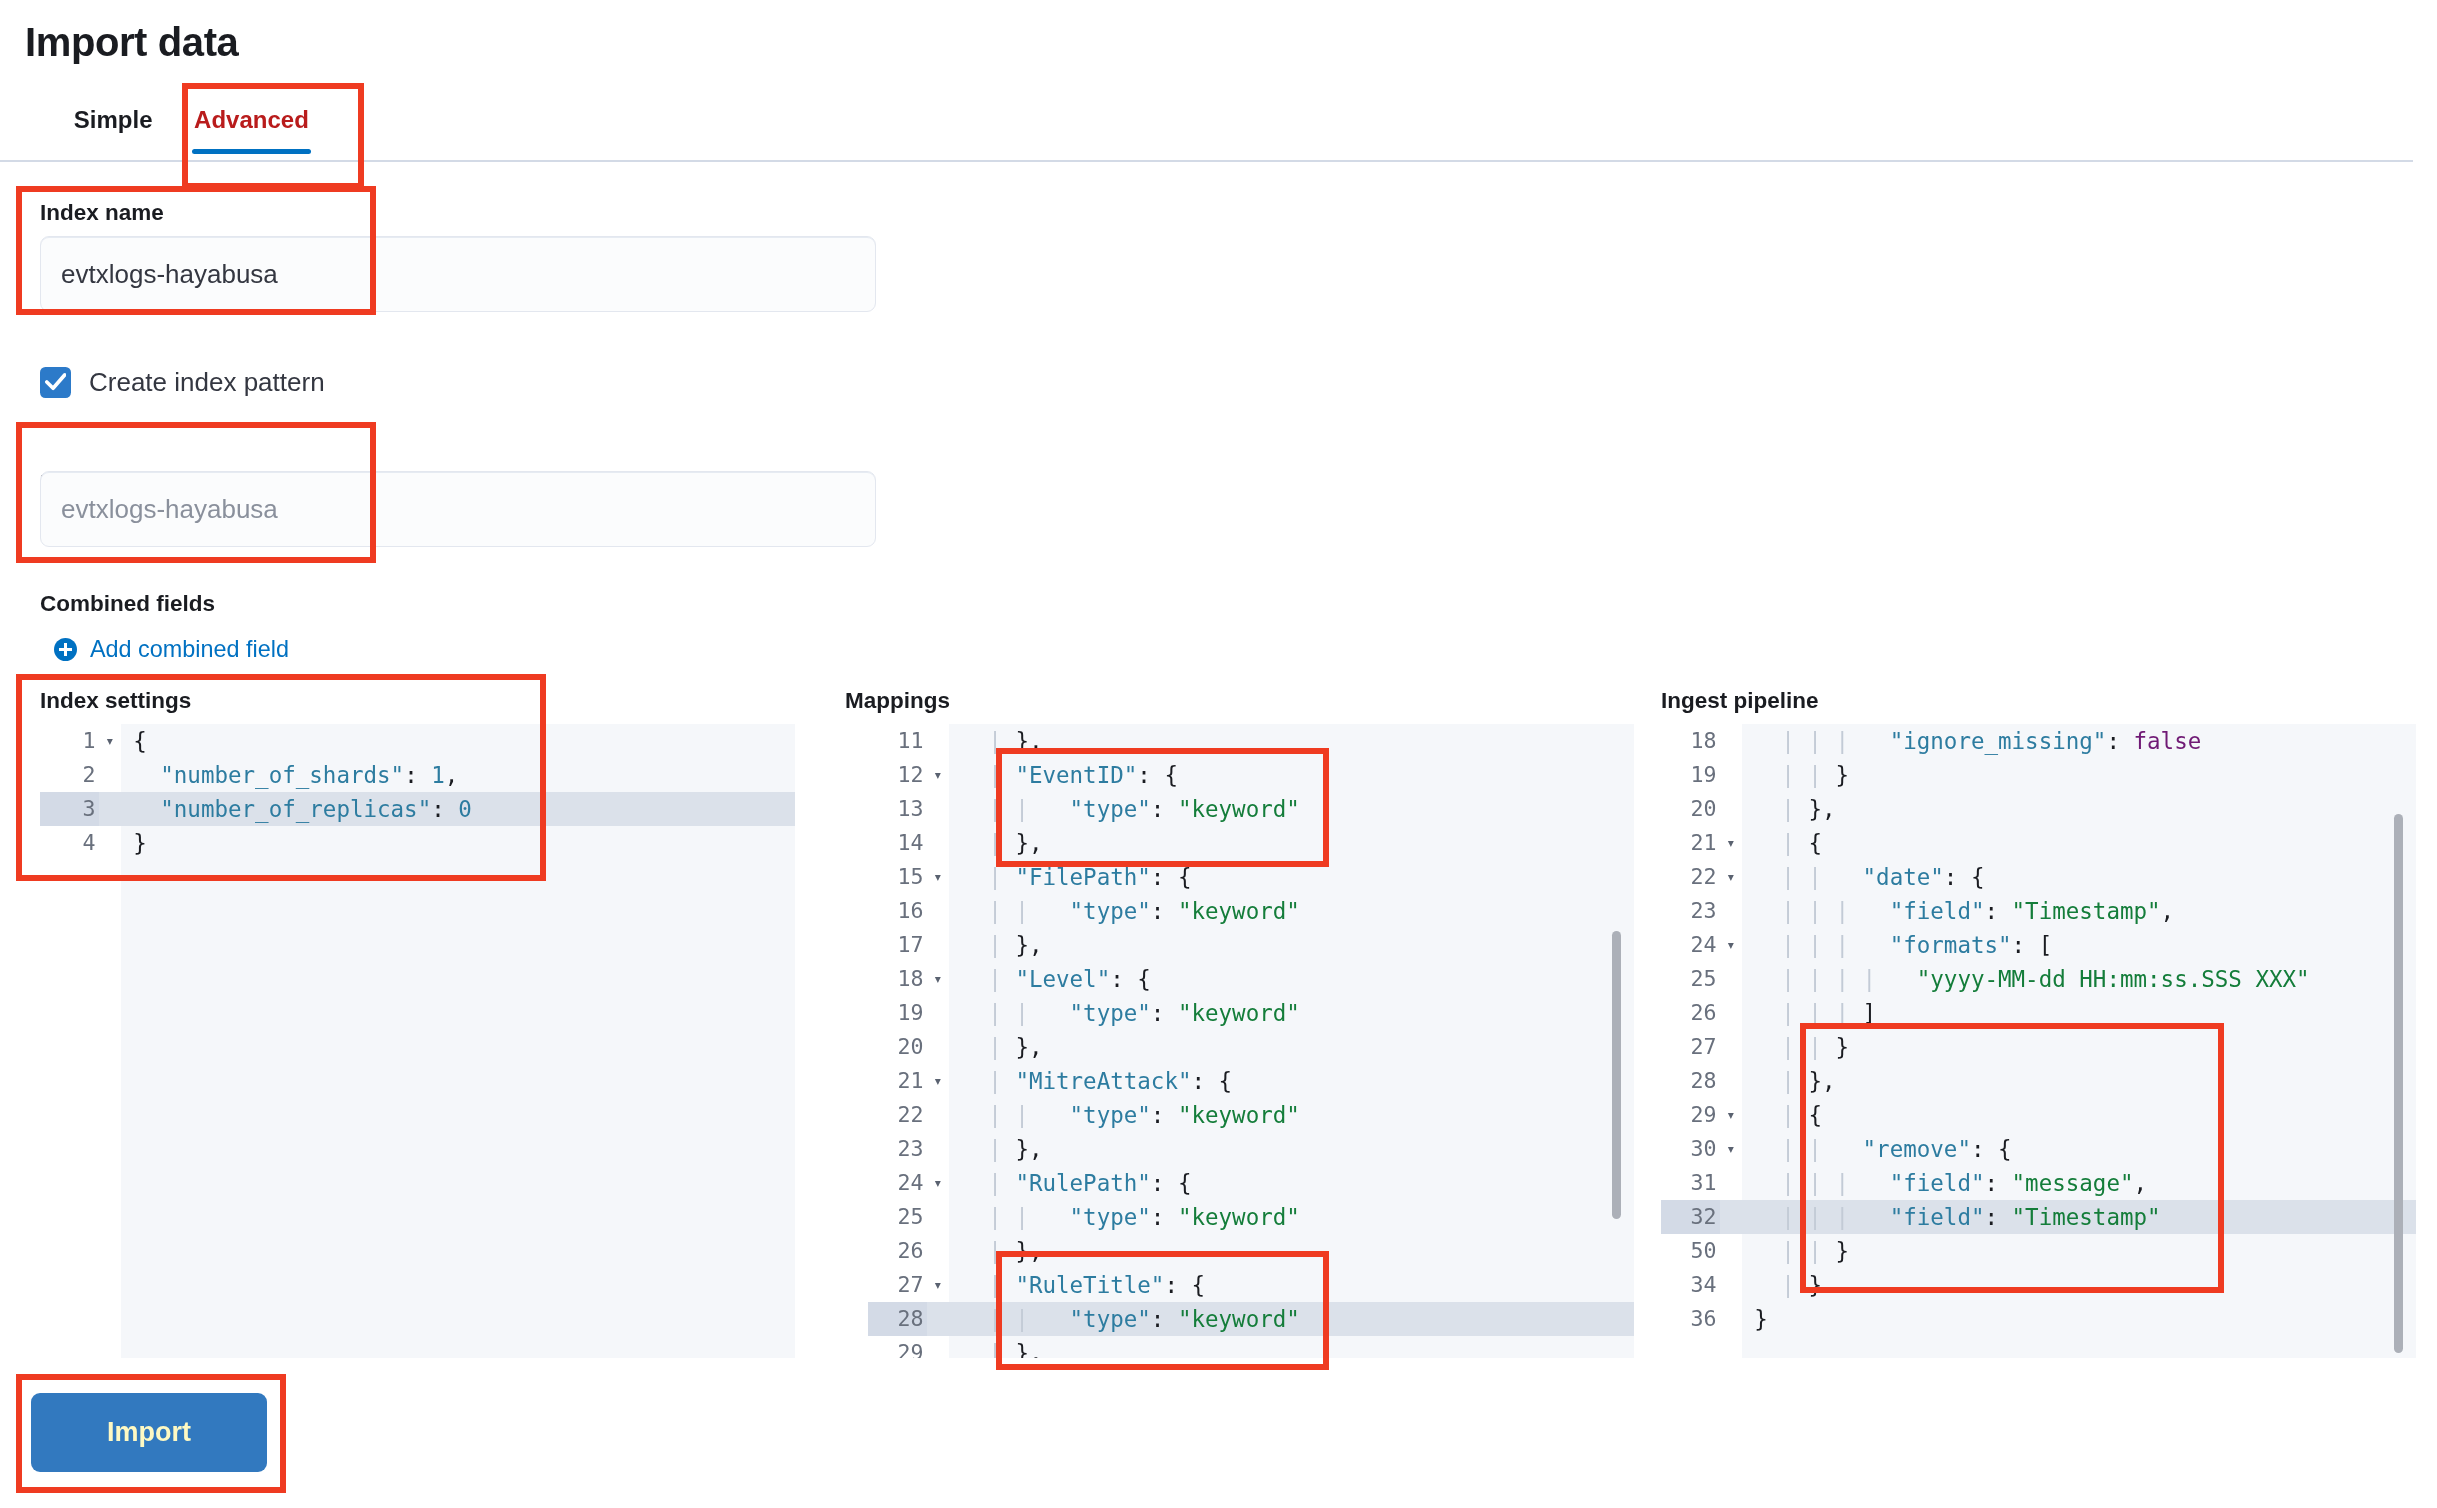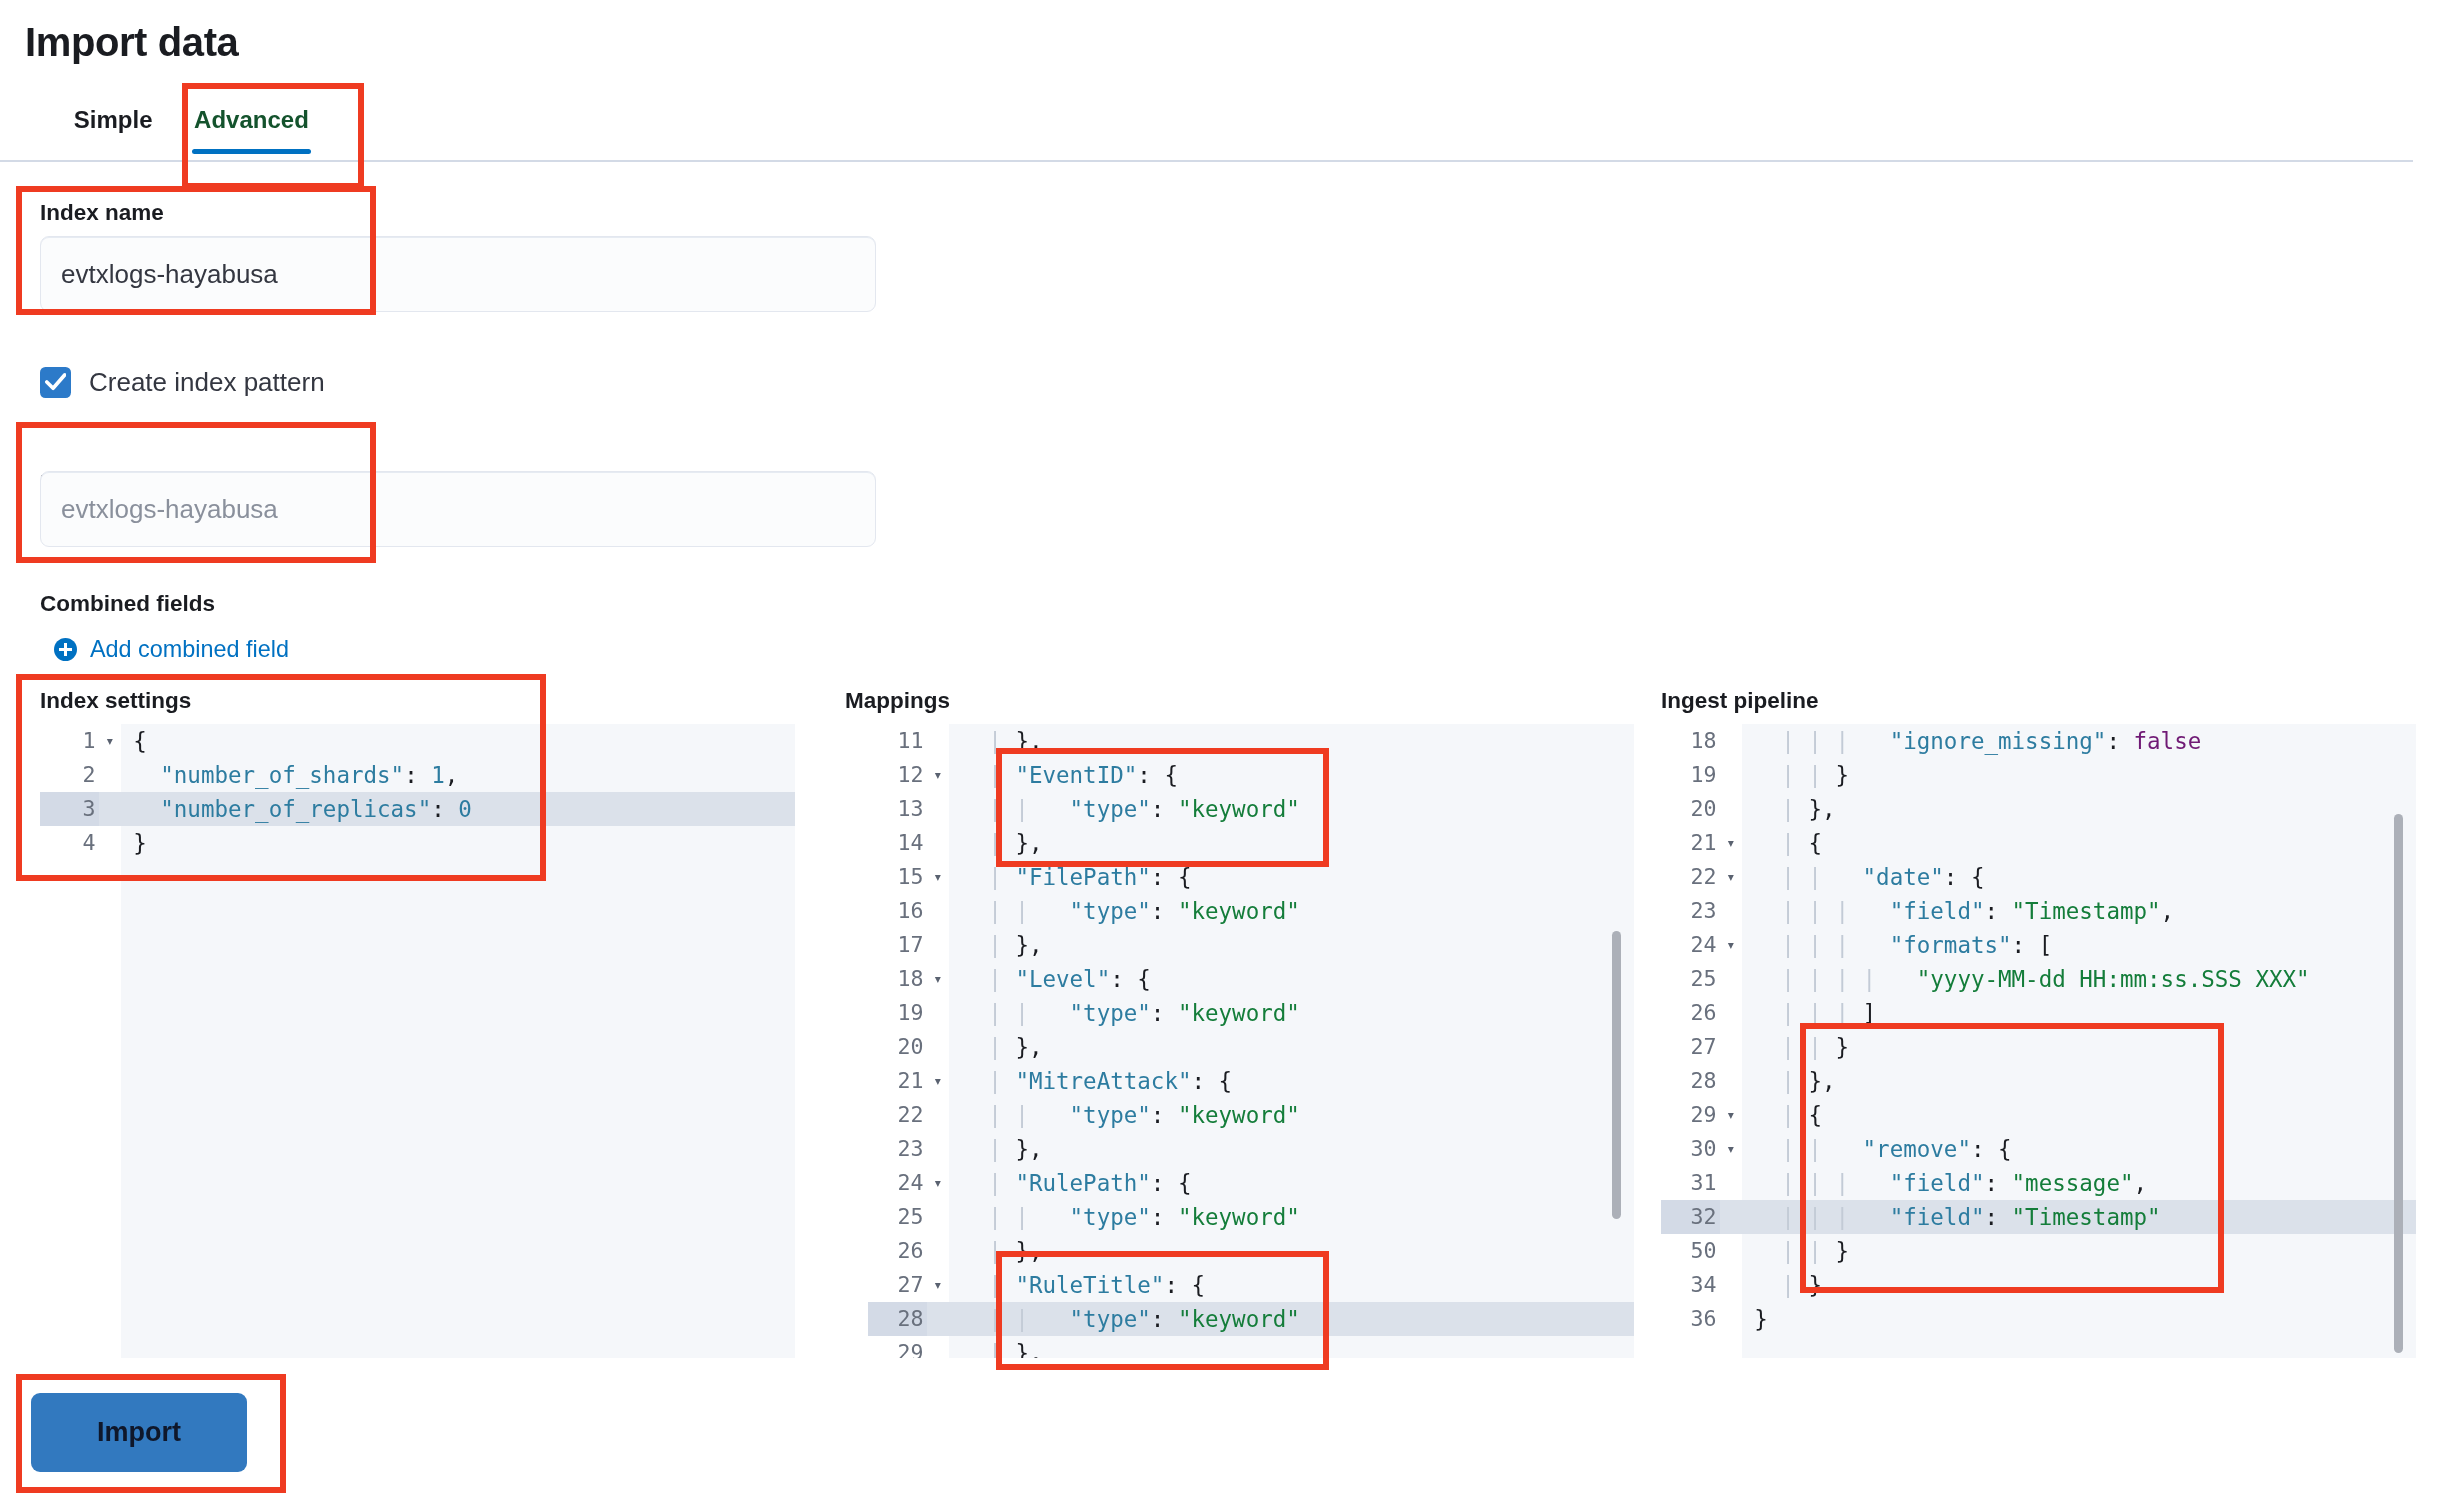--- a/index.html
+++ b/index.html
@@ -41,21 +41,21 @@
   .tab {
     font-size: 24px;
     font-weight: bold;
     color: #1a1c21;
     padding: 7.2px 1.8px 20px 1.8px;
     margin-right: 38px;
     position: relative;
     cursor: pointer;
     white-space: nowrap;
   }
-  .tab.active { color: #14532d; }
+  .tab.active { color: #b91c1c; }
   .tab.active::after {
     content: "";
     position: absolute;
     left: 0; right: 0; bottom: 0;
     height: 5.4px;
     background: #0071c2;
     border-radius: 2.7px;
   }
   .tab-rule {
     position: absolute;
@@ -214,24 +214,24 @@
     width: 9px;
     border-radius: 4.5px;
     background: #acb0b8;
   }
 
   
   .import-btn {
     position: absolute;
     left: 31px;
     top: 1393px;
-    width: 216px;
+    width: 236px;
     height: 79px;
     background: #3279bf;
-    color: #0f172a;
+    color: #fef9c3;
     border: none;
     border-radius: 9px;
     font-size: 27px;
     font-weight: bold;
     font-family: "Liberation Sans", sans-serif;
     cursor: pointer;
   }
 
   
   .anno {

